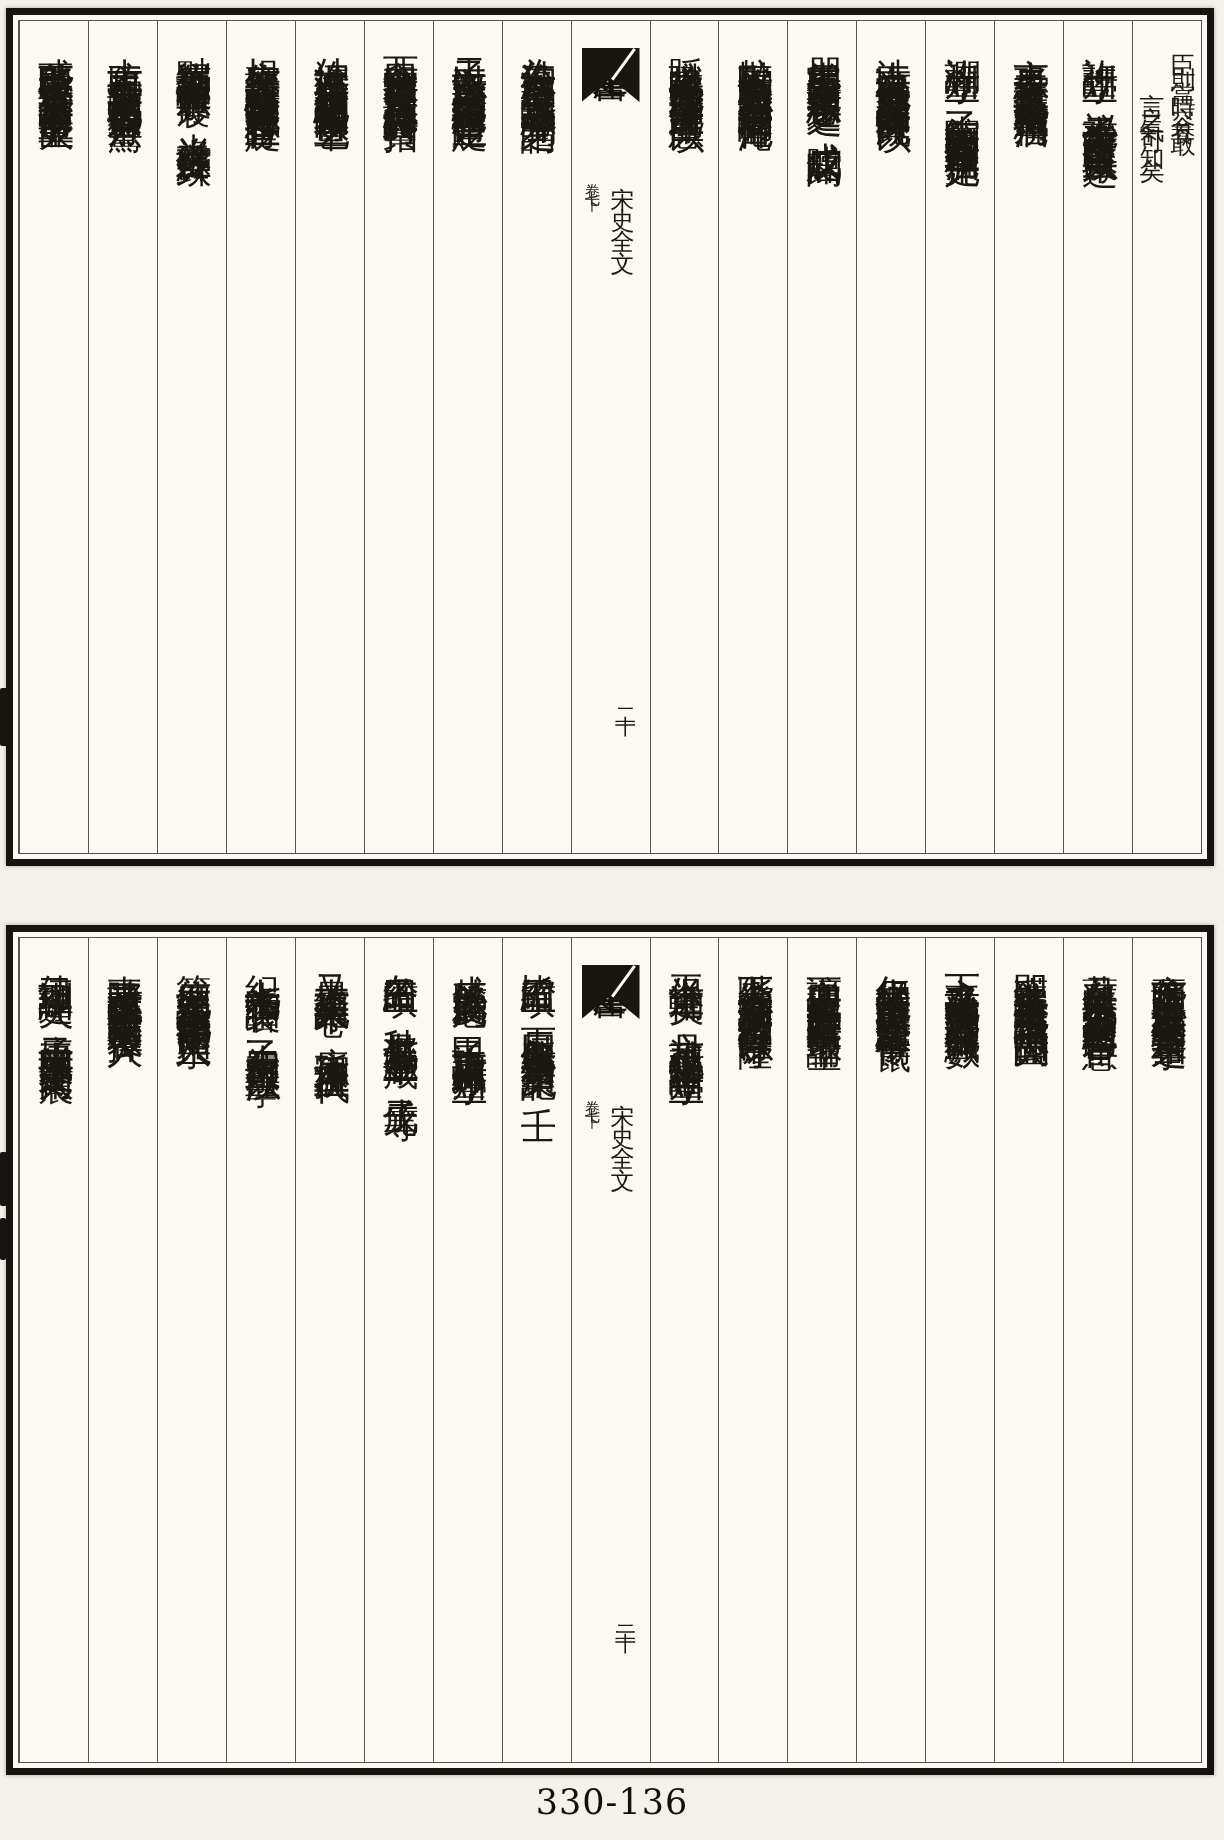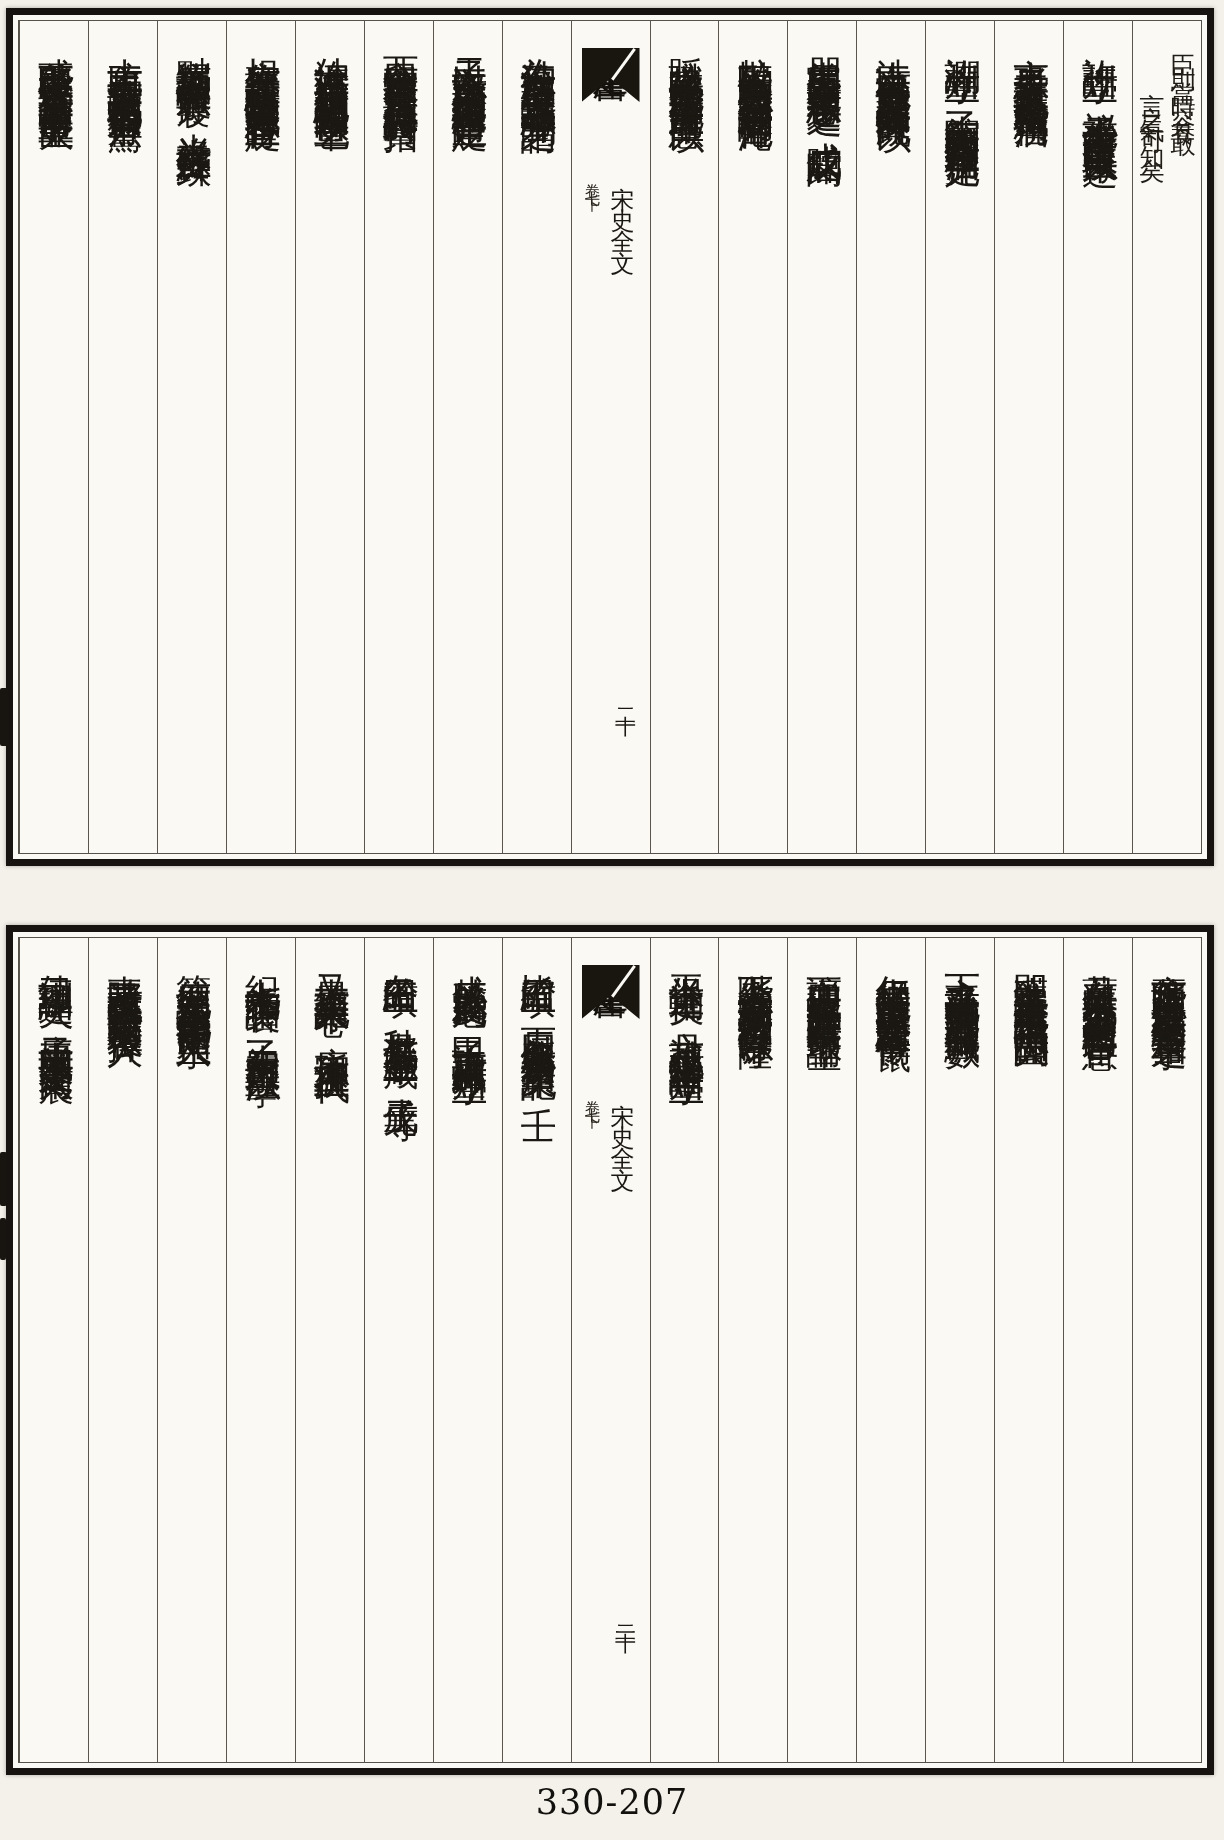--- a/index.html
+++ b/index.html
@@ -143,13 +143,13 @@
     <div class="cell txtcol">節度使允讓知大宗正事彰化留後守節同知大宗正</div>
     <div class="cell txtcol">事時諸王子孫既聚居睦親宅故於祖宗後各擇一人</div>
     <div class="cell txtcol">使司訓導糾違失　庚子太平興國寺災是冬大雨震</div>
   </div>
 </section>
 
 <div class="smudge sm1"></div>
 <div class="smudge sm2"></div>
 <div class="smudge sm3"></div>
 
-<div class="footer">330-207</div>
+<div class="footer">330-136</div>
 
 </body></html>

